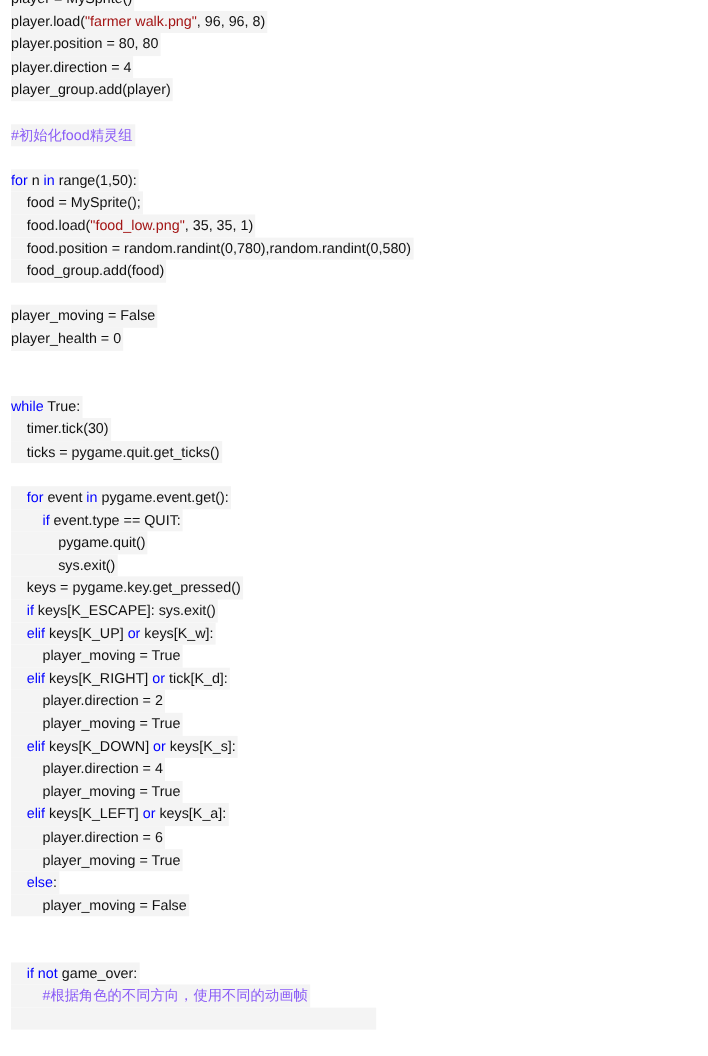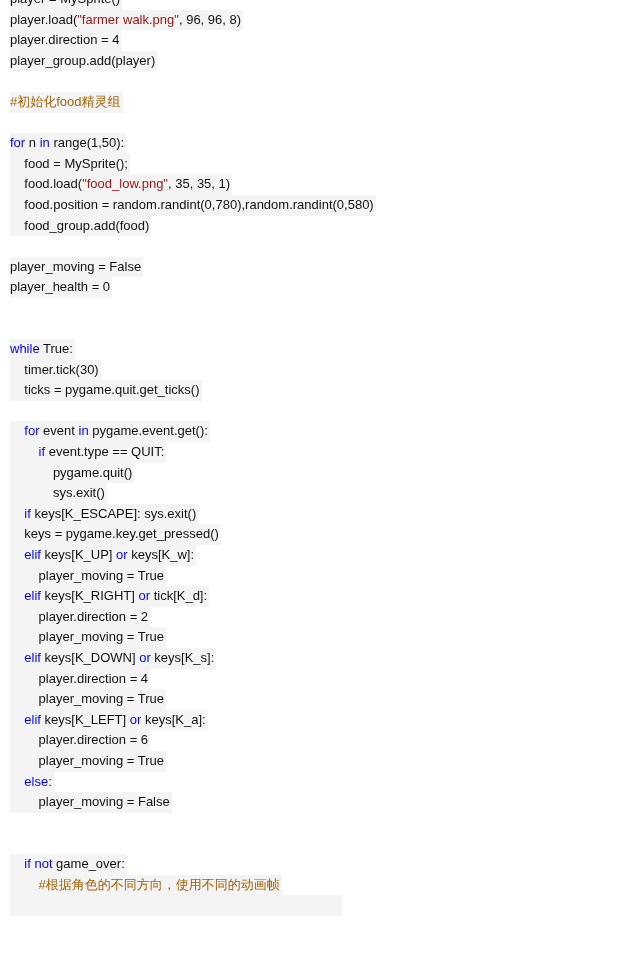--- a/index.html
+++ b/index.html
@@ -4,29 +4,30 @@
 <style>
   html, body { margin: 0; padding: 0; background: #ffffff; }
   body { width: 644px; height: 960px; overflow: hidden; position: relative;
          font-family: "Liberation Sans", "DejaVu Sans", sans-serif; font-size: 13px; color: #111; }
   .code { position: absolute; left: 10px; top: -11px; }
   .line { display: block; height: 20.6px; line-height: 20.6px; white-space: pre; }
   .line .bg { display: inline-block; background: #f4f4f4; padding-right: 2px; height: 20.6px; }
   .line.blank { height: 20.6px; }
   .kw { color: #0000ff; }
   .str { color: #a31515; }
-  .cm { color: #a16207; }
+  .cm { color: #8b5cf6; }
   .ind { display: inline-block; }
 </style>
 </head>
 <body>
 
 <div class="code" id="code">
     <div class="line"><span class="bg"><span class="ind" style="width: 0px;"></span><span>player = MySprite()</span></span></div>
     <div class="line"><span class="bg"><span class="ind" style="width: 0px;"></span><span>player.load(</span><span class="str">"farmer walk.png"</span><span>, 96, 96, 8)</span></span></div>
+    <div class="line"><span class="bg"><span class="ind" style="width: 0px;"></span><span>player.position = 80, 80</span></span></div>
     <div class="line"><span class="bg"><span class="ind" style="width: 0px;"></span><span>player.direction = 4</span></span></div>
     <div class="line"><span class="bg"><span class="ind" style="width: 0px;"></span><span>player_group.add(player)</span></span></div>
     <div class="line blank"></div>
     <div class="line"><span class="bg"><span class="ind" style="width: 0px;"></span><span class="cm">#初始化food精灵组</span></span></div>
     <div class="line blank"></div>
     <div class="line"><span class="bg"><span class="ind" style="width: 0px;"></span><span class="kw">for</span><span> n </span><span class="kw">in</span><span> range(1,50):</span></span></div>
     <div class="line"><span class="bg"><span class="ind" style="width: 14.3px;"></span><span>food = MySprite();</span></span></div>
     <div class="line"><span class="bg"><span class="ind" style="width: 14.3px;"></span><span>food.load(</span><span class="str">"food_low.png"</span><span>, 35, 35, 1)</span></span></div>
     <div class="line"><span class="bg"><span class="ind" style="width: 14.3px;"></span><span>food.position = random.randint(0,780),random.randint(0,580)</span></span></div>
     <div class="line"><span class="bg"><span class="ind" style="width: 14.3px;"></span><span>food_group.add(food)</span></span></div>
@@ -36,22 +37,22 @@
     <div class="line blank"></div>
     <div class="line blank"></div>
     <div class="line"><span class="bg"><span class="ind" style="width: 0px;"></span><span class="kw">while</span><span> True:</span></span></div>
     <div class="line"><span class="bg"><span class="ind" style="width: 14.3px;"></span><span>timer.tick(30)</span></span></div>
     <div class="line"><span class="bg"><span class="ind" style="width: 14.3px;"></span><span>ticks = pygame.quit.get_ticks()</span></span></div>
     <div class="line blank"></div>
     <div class="line"><span class="bg"><span class="ind" style="width: 14.3px;"></span><span class="kw">for</span><span> event </span><span class="kw">in</span><span> pygame.event.get():</span></span></div>
     <div class="line"><span class="bg"><span class="ind" style="width: 28.6px;"></span><span class="kw">if</span><span> event.type == QUIT:</span></span></div>
     <div class="line"><span class="bg"><span class="ind" style="width: 42.9px;"></span><span>pygame.quit()</span></span></div>
     <div class="line"><span class="bg"><span class="ind" style="width: 42.9px;"></span><span>sys.exit()</span></span></div>
+    <div class="line"><span class="bg"><span class="ind" style="width: 14.3px;"></span><span>keys = pygame.key.get_pressed()</span></span></div>
     <div class="line"><span class="bg"><span class="ind" style="width: 14.3px;"></span><span class="kw">if</span><span> keys[K_ESCAPE]: sys.exit()</span></span></div>
-    <div class="line"><span class="bg"><span class="ind" style="width: 14.3px;"></span><span>keys = pygame.key.get_pressed()</span></span></div>
     <div class="line"><span class="bg"><span class="ind" style="width: 14.3px;"></span><span class="kw">elif</span><span> keys[K_UP] </span><span class="kw">or</span><span> keys[K_w]:</span></span></div>
     <div class="line"><span class="bg"><span class="ind" style="width: 28.6px;"></span><span>player_moving = True</span></span></div>
     <div class="line"><span class="bg"><span class="ind" style="width: 14.3px;"></span><span class="kw">elif</span><span> keys[K_RIGHT] </span><span class="kw">or</span><span> tick[K_d]:</span></span></div>
     <div class="line"><span class="bg"><span class="ind" style="width: 28.6px;"></span><span>player.direction = 2</span></span></div>
     <div class="line"><span class="bg"><span class="ind" style="width: 28.6px;"></span><span>player_moving = True</span></span></div>
     <div class="line"><span class="bg"><span class="ind" style="width: 14.3px;"></span><span class="kw">elif</span><span> keys[K_DOWN] </span><span class="kw">or</span><span> keys[K_s]:</span></span></div>
     <div class="line"><span class="bg"><span class="ind" style="width: 28.6px;"></span><span>player.direction = 4</span></span></div>
     <div class="line"><span class="bg"><span class="ind" style="width: 28.6px;"></span><span>player_moving = True</span></span></div>
     <div class="line"><span class="bg"><span class="ind" style="width: 14.3px;"></span><span class="kw">elif</span><span> keys[K_LEFT] </span><span class="kw">or</span><span> keys[K_a]:</span></span></div>
     <div class="line"><span class="bg"><span class="ind" style="width: 28.6px;"></span><span>player.direction = 6</span></span></div>

